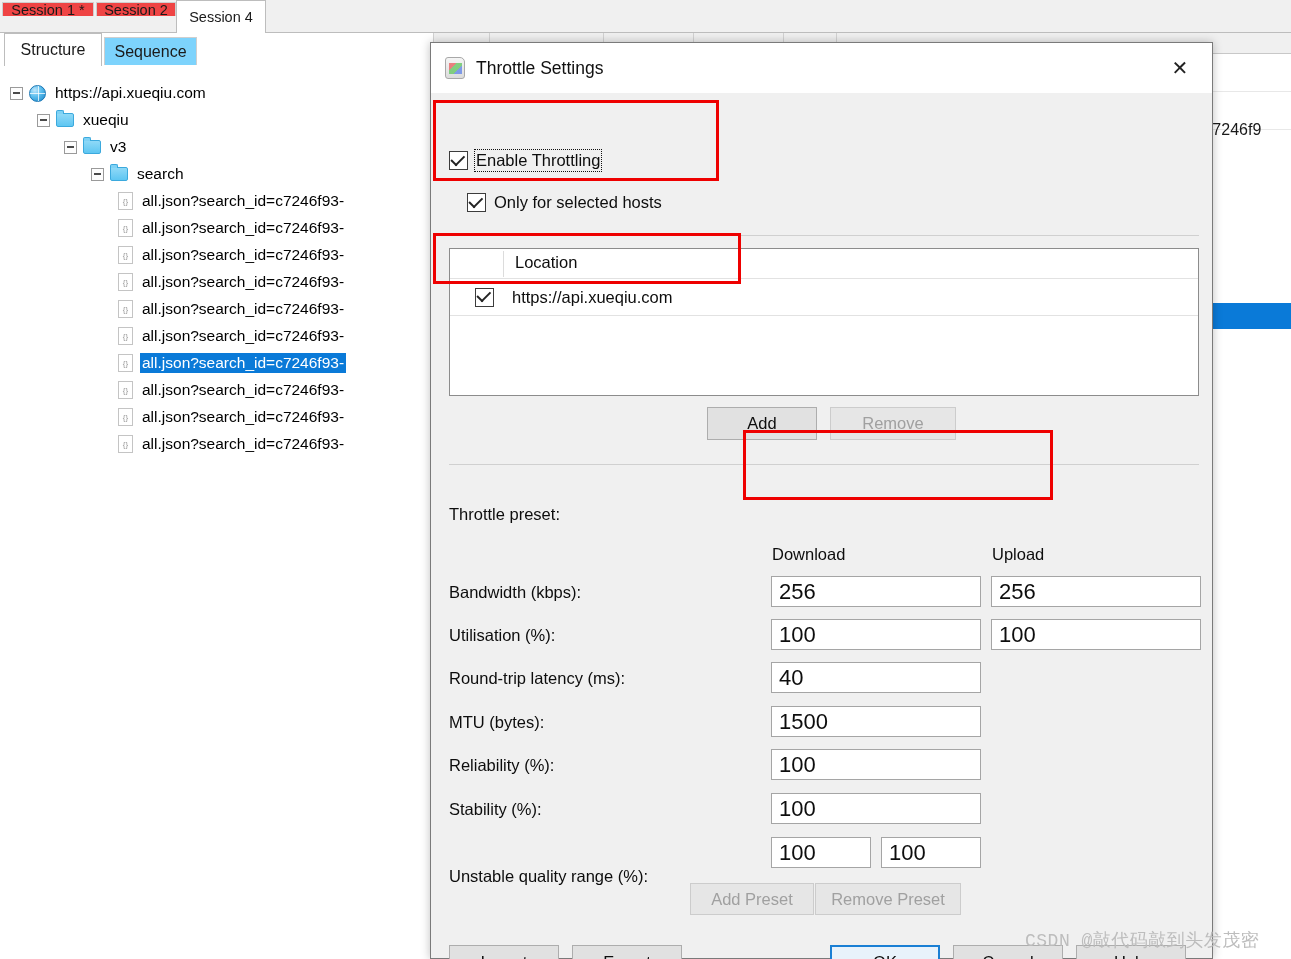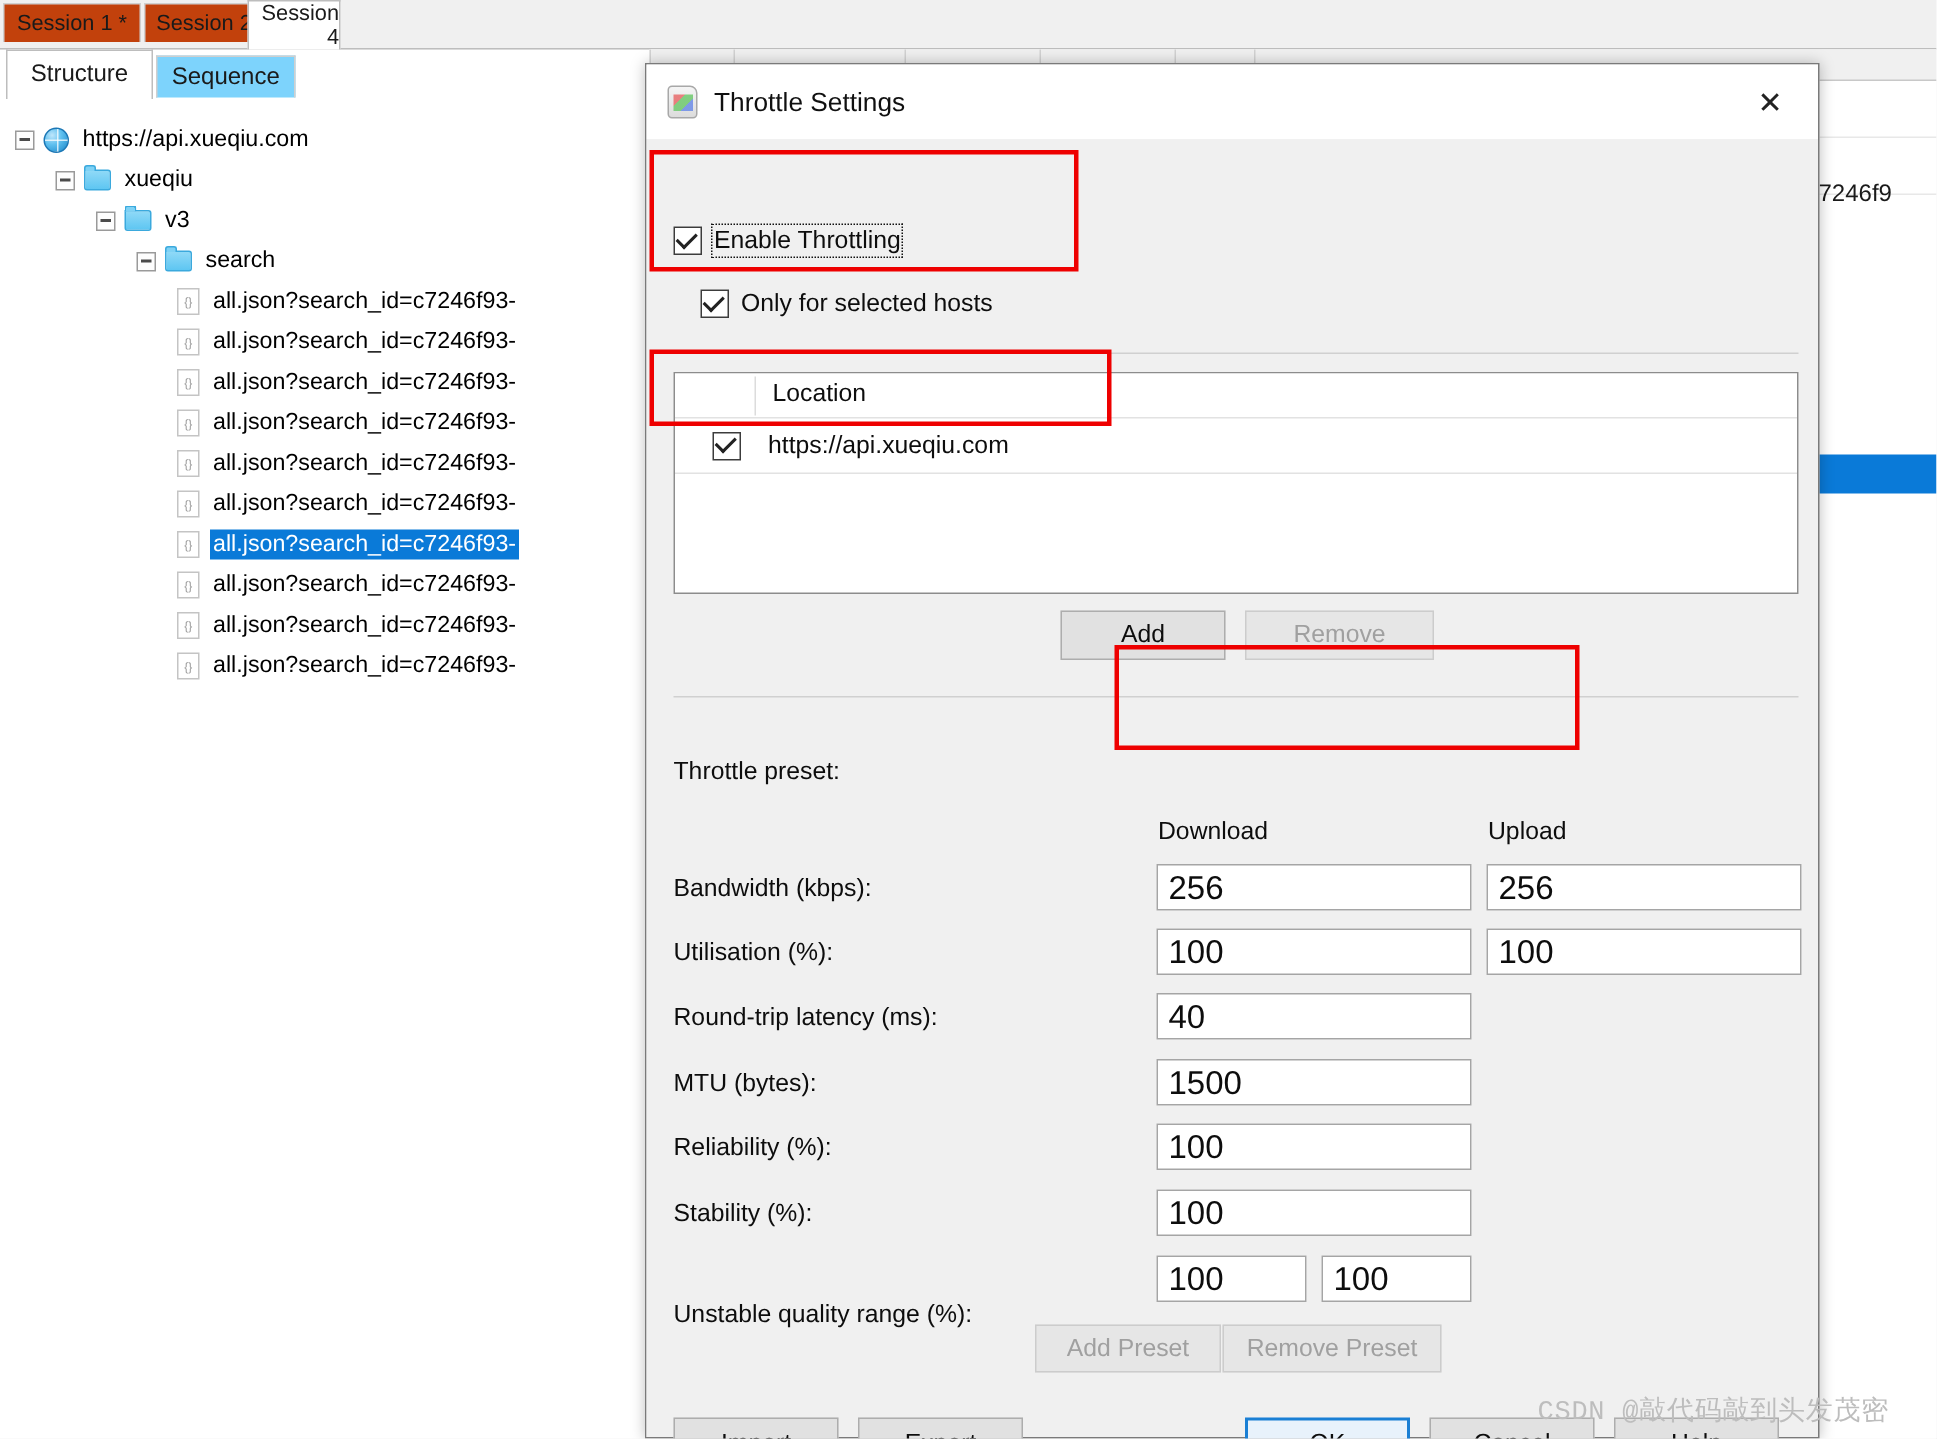--- a/index.html
+++ b/index.html
@@ -14,22 +14,22 @@
   }
   
   #app{position:absolute;inset:0;background:#ffffff;}
 
   .session-tabs{
     position:absolute;left:0;top:0;width:1291px;height:32px;
     background:#f0f0f0;
     border-bottom:1px solid #bdbdbd;
   }
   .stab{
-    position:absolute;top:2px;height:26px;
-    background:#c2410c;border:1px solid #cfcfcf;border-bottom:none;
+    position:absolute;top:2px;height:14px;
+    background:#ef4444;border:1px solid #cfcfcf;border-bottom:none;
     display:flex;align-items:center;justify-content:center;
     font-size:14.5px;color:#1a1a1a;box-sizing:border-box;
   }
   .stab.active{background:#ffffff;border-color:#bdbdbd;top:0;height:33px;z-index:3;}
 
   .sub-tabs{position:absolute;left:0;top:33px;width:420px;height:32px;}
   .subtab{
     position:absolute;top:4px;height:28px;
     background:#7dd3fc;border:1px solid #cfcfcf;border-bottom:none;
     display:flex;align-items:center;justify-content:center;padding:0 10px;
@@ -74,21 +74,21 @@
   .bg-right{position:absolute;left:433px;top:33px;width:858px;height:926px;background:#ffffff;}
   .colhdr{position:absolute;left:0;top:0;width:858px;height:20px;background:#f0f0f0;border-bottom:1px solid #c8c8c8;}
   .colsep{position:absolute;top:0;width:1px;height:20px;background:#d2d2d2;}
   .bgrow-line{position:absolute;left:0;width:858px;height:1px;background:#e8e8e8;}
   .bg-text{position:absolute;font-size:16px;color:#1a1a1a;white-space:nowrap;}
   .bg-sel{position:absolute;background:#0a7ad8;height:26px;}
 
   
   .dialog{
     position:absolute;left:430px;top:42px;width:783px;height:917px;
-    background:#e5e5e5;border:1px solid #7a7a7a;box-sizing:border-box;
+    background:#14532d;border:1px solid #7a7a7a;box-sizing:border-box;
     box-shadow:0 0 9px rgba(0,0,0,.25);
   }
   .dlg-title{
     position:absolute;left:0;top:0;width:781px;height:50px;background:#ffffff;
     display:flex;align-items:center;box-sizing:border-box;
   }
   .dlg-ico{
     width:20px;height:22px;margin-left:14px;margin-right:11px;flex:0 0 auto;position:relative;
     background:linear-gradient(#f5f5f5,#dcdcdc);border:1px solid #a8a8a8;border-radius:3px 5px 3px 3px;
     box-sizing:border-box;overflow:hidden;
@@ -179,21 +179,21 @@
 
 <div id="app">
 
   <div class="session-tabs">
     <div class="stab" style="left:2px;width:92px;">
       <span>Session 1 *</span>
     </div>
     <div class="stab" style="left:96px;width:80px;">
       <span>Session 2</span>
     </div>
-    <div class="stab active" style="left:165px;width:62px;text-align:right;">
+    <div class="stab active" style="left:176px;width:90px;">
       <span>Session 4</span>
     </div>
   </div>
 
   <div class="sub-tabs">
     <div class="subtab active" style="left:4px;width:98px;">
       <span>Structure</span>
     </div>
     <div class="subtab" style="left:104px;width:93px;">
       <span>Sequence</span>

